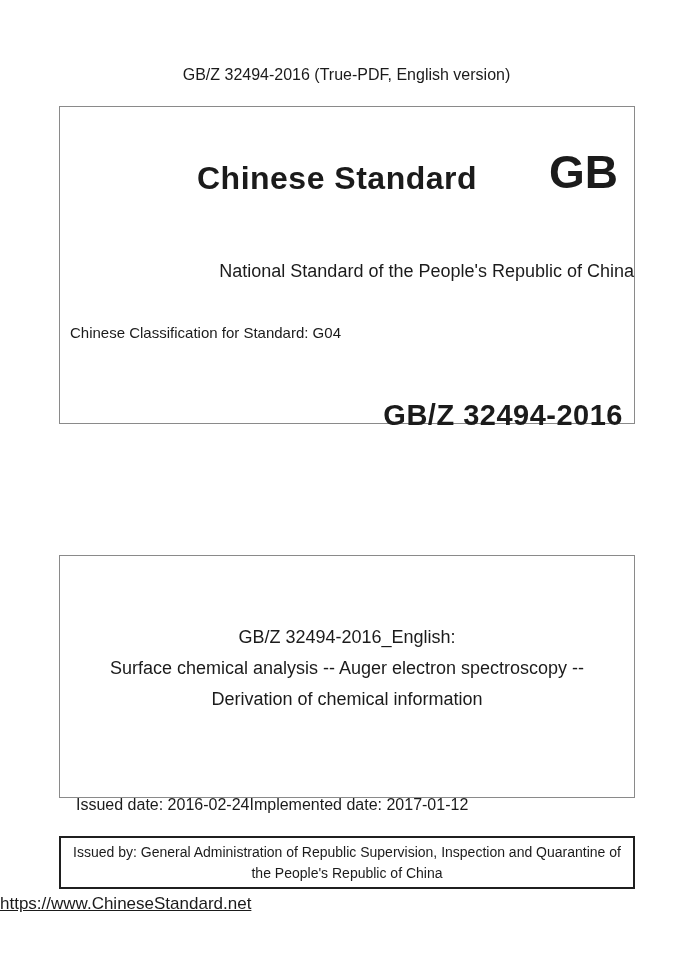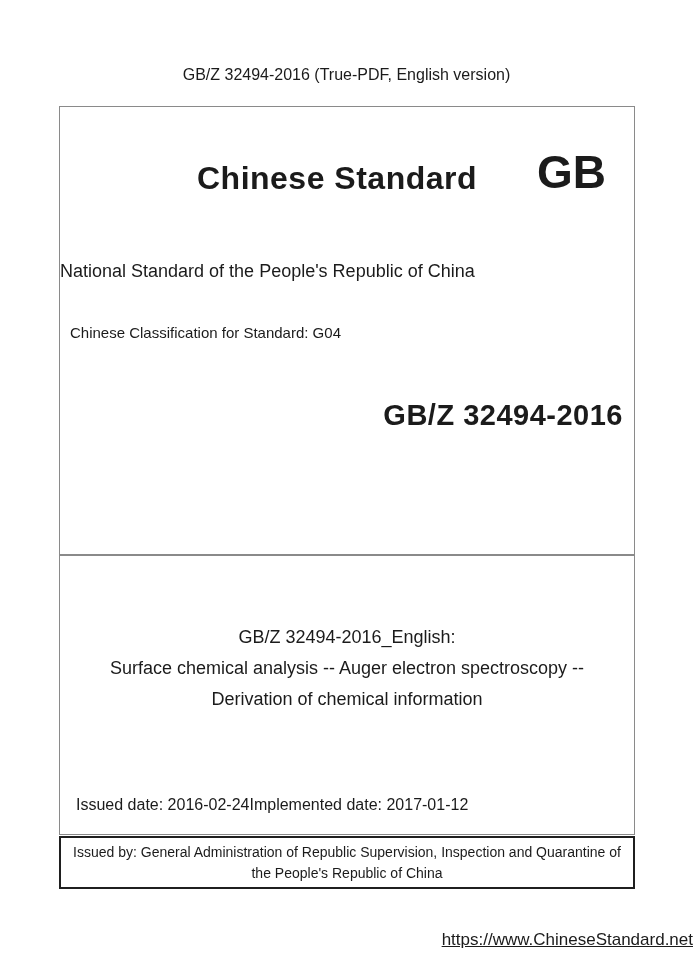--- a/index.html
+++ b/index.html
@@ -31,52 +31,52 @@
     text-align: center;
     font-size: 16px;
     line-height: 22px;
   }
 
   
   .box { position: absolute; left: 59px; width: 576px; background: var(--background); }
 
   .cover-box {
     top: 106px;
-    height: 449px;
+    height: 318px;
     border: 1px solid var(--border-gray);
   }
   .brand-row {
     position: absolute;
     top: 53px;
     left: 0;
     width: 100%;
   }
   .brand {
     width: 100%;
     text-align: center;
     padding-right: 20px;
     font-size: 32px;
     font-weight: bold;
     line-height: 1.15;
     letter-spacing: 0.5px;
   }
   .gb-logo {
     position: absolute;
     top: -14px;
-    right: 28px;
+    right: 16px;
     font-size: 46px;
     font-weight: bold;
     line-height: 1.15;
   }
   .national {
     position: absolute;
     top: 152px;
     left: 0;
     width: 100%;
-    text-align: left;
+    text-align: right;
     font-size: 18px;
     line-height: 25px;
   }
   .classification {
     position: absolute;
     top: 215px;
     left: 10px;
     font-size: 15px;
     line-height: 21px;
   }
@@ -85,21 +85,21 @@
     top: 293px;
     right: 11px;
     font-size: 29px;
     font-weight: bold;
     line-height: 1.1;
     letter-spacing: 0.5px;
   }
 
   .title-box {
     top: 555px;
-    height: 280px;
+    height: 243px;
     border: 1px solid var(--border-gray);
   }
   .title-lines {
     position: absolute;
     top: 66px;
     left: 0;
     width: 100%;
     text-align: center;
     font-size: 18px;
     line-height: 31px;
@@ -125,22 +125,21 @@
     text-align: center;
     font-size: 14px;
     line-height: 21px;
   }
 
   .footer-link-wrap {
     position: absolute;
     top: 892px;
     left: 0;
     width: 100%;
-    text-align: right;
-    margin-top: 36px;
+    text-align: left;
   }
   .footer-link {
     font-size: 17px;
     line-height: 23px;
     color: var(--text);
     text-decoration: underline;
     cursor: pointer;
   }
 </style>
 </head>

